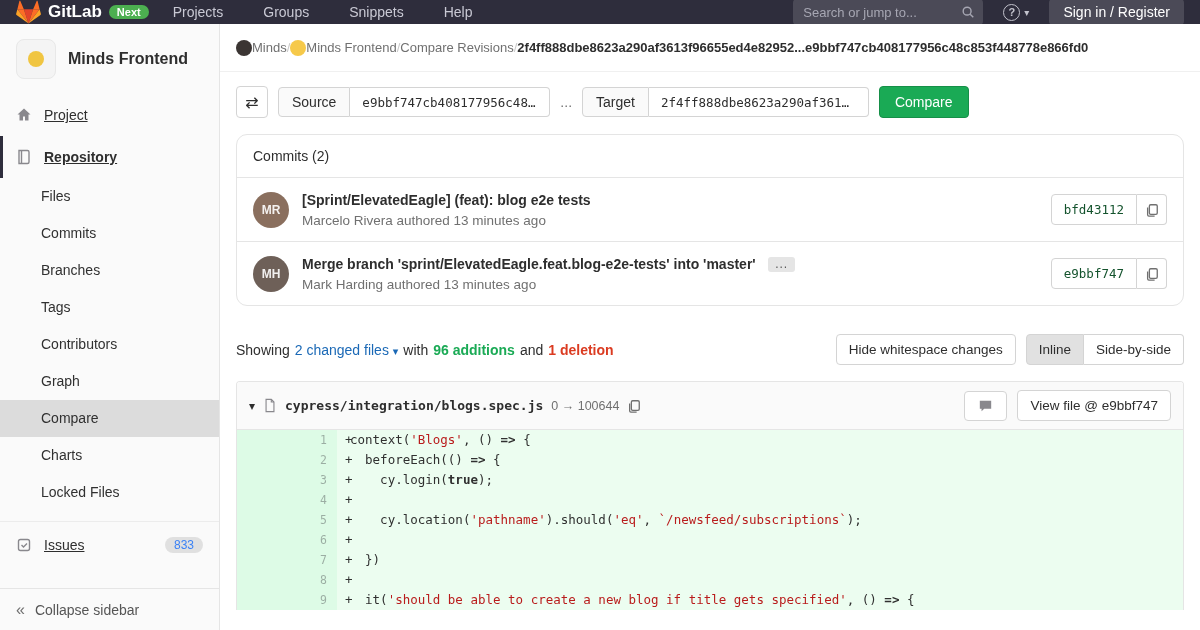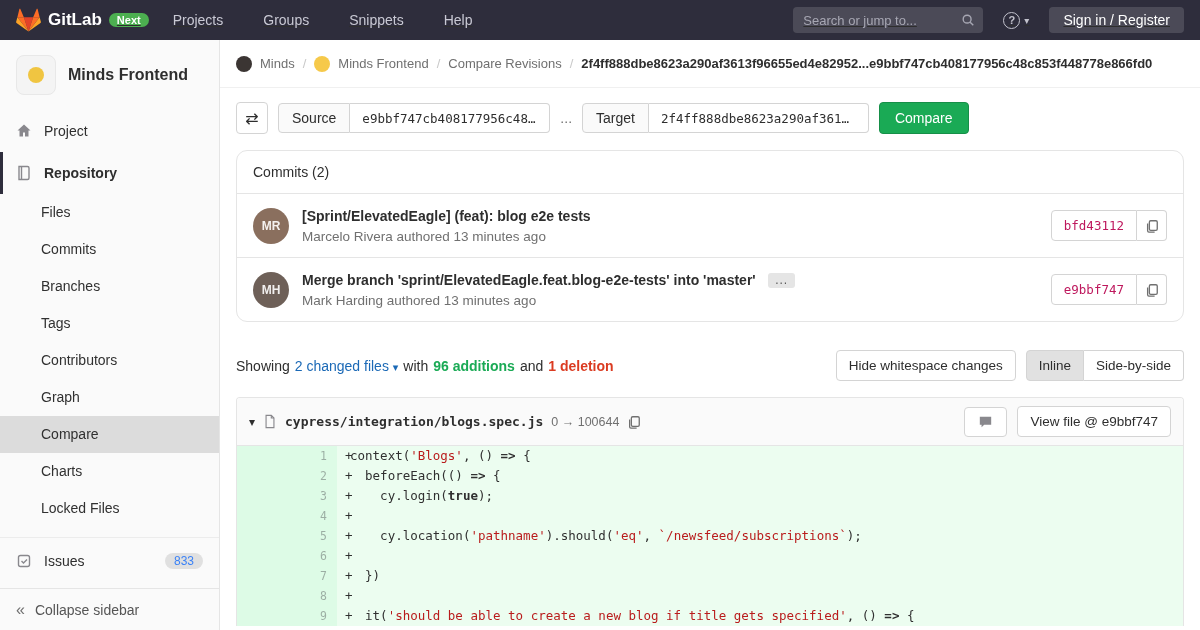--- a/index.html
+++ b/index.html
@@ -1,22 +1,22 @@
 <!DOCTYPE html>
 <html><head>
 <meta charset="utf-8">
 <style>
   * { margin:0; padding:0; box-sizing:border-box; }
   html,body { width:1200px; height:630px; overflow:hidden; background:#fff;
               font-family:"Liberation Sans", sans-serif; color:#2e2e2e; }
   .app { width:1200px; height:630px; display:flex; flex-direction:column; overflow:hidden; }
 
   
-  .navbar { height:40px; background:#2e2d3c; display:flex; align-items:center;
-            justify-content:space-between; padding:0 16px; flex-shrink:0;text-decoration:underline; }
+  .navbar { height:24px; background:#2e2d3c; display:flex; align-items:center;
+            justify-content:space-between; padding:0 16px; flex-shrink:0; }
   .nav-left { display:flex; align-items:center; }
   .brand { display:flex; align-items:center; gap:7px; text-decoration:none; cursor:pointer; }
   .brand-name { color:#fff; font-size:17px; font-weight:700; }
   .next-badge { background:#4caf50; color:#fff; font-size:11px; font-weight:600;
                 padding:1px 8px; border-radius:8px; }
   .nav-links { display:flex; gap:40px; margin-left:24px; }
   .nav-link { color:#c9c9d4; font-size:14px; text-decoration:none; cursor:pointer; }
   .nav-right { display:flex; align-items:center; gap:20px; }
   .searchbox { position:relative; width:190px; height:26px; background:rgba(255,255,255,.14);
                border-radius:4px; display:flex; align-items:center; }
@@ -37,36 +37,36 @@
   .sidebar { width:220px; flex-shrink:0; background:#fafafa; border-right:1px solid #e5e5e5;
              position:relative; }
   .proj-head { display:flex; align-items:center; gap:12px; padding:15px 16px; cursor:pointer;
                text-decoration:none; color:#2e2e2e; }
   .proj-avatar { width:40px; height:40px; border-radius:8px; background:#f4f4f4;
                  border:1px solid #e8e8e8; display:flex; align-items:center; justify-content:center; }
   .bulb { width:16px; height:16px; border-radius:50%; background:#f0c541; display:block; }
   .proj-title { font-size:16px; font-weight:600; }
   .side-item { display:flex; align-items:center; gap:12px; height:42px; padding:0 16px;
                font-size:14px; color:#2e2e2e; text-decoration:none; cursor:pointer; position:relative; }
-  .side-item .lbl { flex:1; }
+  .side-item .lbl { flex:1;text-decoration:underline; }
   .active-bar { position:absolute; left:0; top:0; bottom:0; width:3px; background:#2e2d3c; }
   .sub-item { display:block; height:37px; line-height:37px; padding-left:41px; font-size:14px;
               color:#303030; text-decoration:none; cursor:pointer; }
   .sub-item.active { background:#dcdcdc; }
   .issues-row { margin-top:10px; border-top:1px solid #ececec; padding-top:4px; }
   .count-badge { background:rgba(0,0,0,.1); color:#3b82f6; font-size:12px; padding:1px 9px;
                  border-radius:9px; }
   .collapse { position:absolute; left:0; right:0; bottom:0; height:42px; border-top:1px solid #e5e5e5;
               display:flex; align-items:center; gap:10px; padding:0 16px; font-size:14px;
               color:#555; text-decoration:none; cursor:pointer; background:#fafafa; }
   .collapse-icon { font-size:16px; color:#707070; }
 
   
   .main { flex:1; overflow:hidden; background:#fff; }
-  .breadcrumbs { height:48px; display:flex; align-items:center; gap:8px; padding:0 16px;
+  .breadcrumbs { height:48px; display:flex; align-items:center; padding:0 16px;
                  border-bottom:1px solid #f0f0f0; font-size:13px; color:#707070; white-space:nowrap; overflow:hidden; }
   .crumb { color:#707070; text-decoration:none; cursor:pointer; }
   .sep { color:#c9c9c9; }
   .crumb-avatar { width:16px; height:16px; border-radius:50%; flex-shrink:0; }
   .a1 { background:#3b3533; }
   .a2 { background:#f6c94a; }
   .crumb-current { color:#2e2e2e; font-weight:600; overflow:hidden; text-overflow:ellipsis; }
 
   .compare-form { display:flex; align-items:center; gap:10px; padding:14px 16px 16px; }
   .swap-btn { width:32px; height:32px; background:#fff; border:1px solid #d4d4d4; border-radius:4px;
@@ -92,21 +92,21 @@
                    display:flex; align-items:center; justify-content:center; }
   .av1 { background:#8a6f5e; } .av2 { background:#6e6058; }
   .commit-info { flex:1; min-width:0; }
   .commit-title { font-size:14px; font-weight:600; color:#2e2e2e; text-decoration:none; cursor:pointer; }
   .expander { display:inline-block; margin-left:8px; padding:0 7px; background:#e5e5e5; color:#555;
               border:none; border-radius:3px; font-size:12px; line-height:15px; letter-spacing:1px;
               cursor:pointer; vertical-align:middle; }
   .commit-meta { color:#707070; font-size:13.5px; margin-top:4px; }
   .sha-group { display:flex; flex-shrink:0; }
   .sha-box { border:1px solid #d4d4d4; background:#fff; padding:7px 12px; border-radius:4px 0 0 4px;
-             font-family:"DejaVu Sans Mono", monospace; font-size:12.5px; color:#be185d;
+             font-family:"DejaVu Sans Mono", monospace; font-size:12.5px; color:#14532d;
              text-decoration:none; cursor:pointer; }
   .copy-btn { border:1px solid #d4d4d4; border-left:none; background:#fff; width:30px; border-radius:0 4px 4px 0;
               cursor:pointer; display:flex; align-items:center; justify-content:center; }
 
   .diff-stats { display:flex; align-items:center; gap:5px; margin-bottom:16px; font-size:14px; }
   .files-link { color:#1b69b6; text-decoration:none; cursor:pointer; }
   .files-link .caret { font-size:11px; }
   .additions { color:#1aaa55; font-weight:700; }
   .deletions { color:#db3b21; font-weight:700; }
   .stats-buttons { margin-left:auto; display:flex; gap:10px; }

